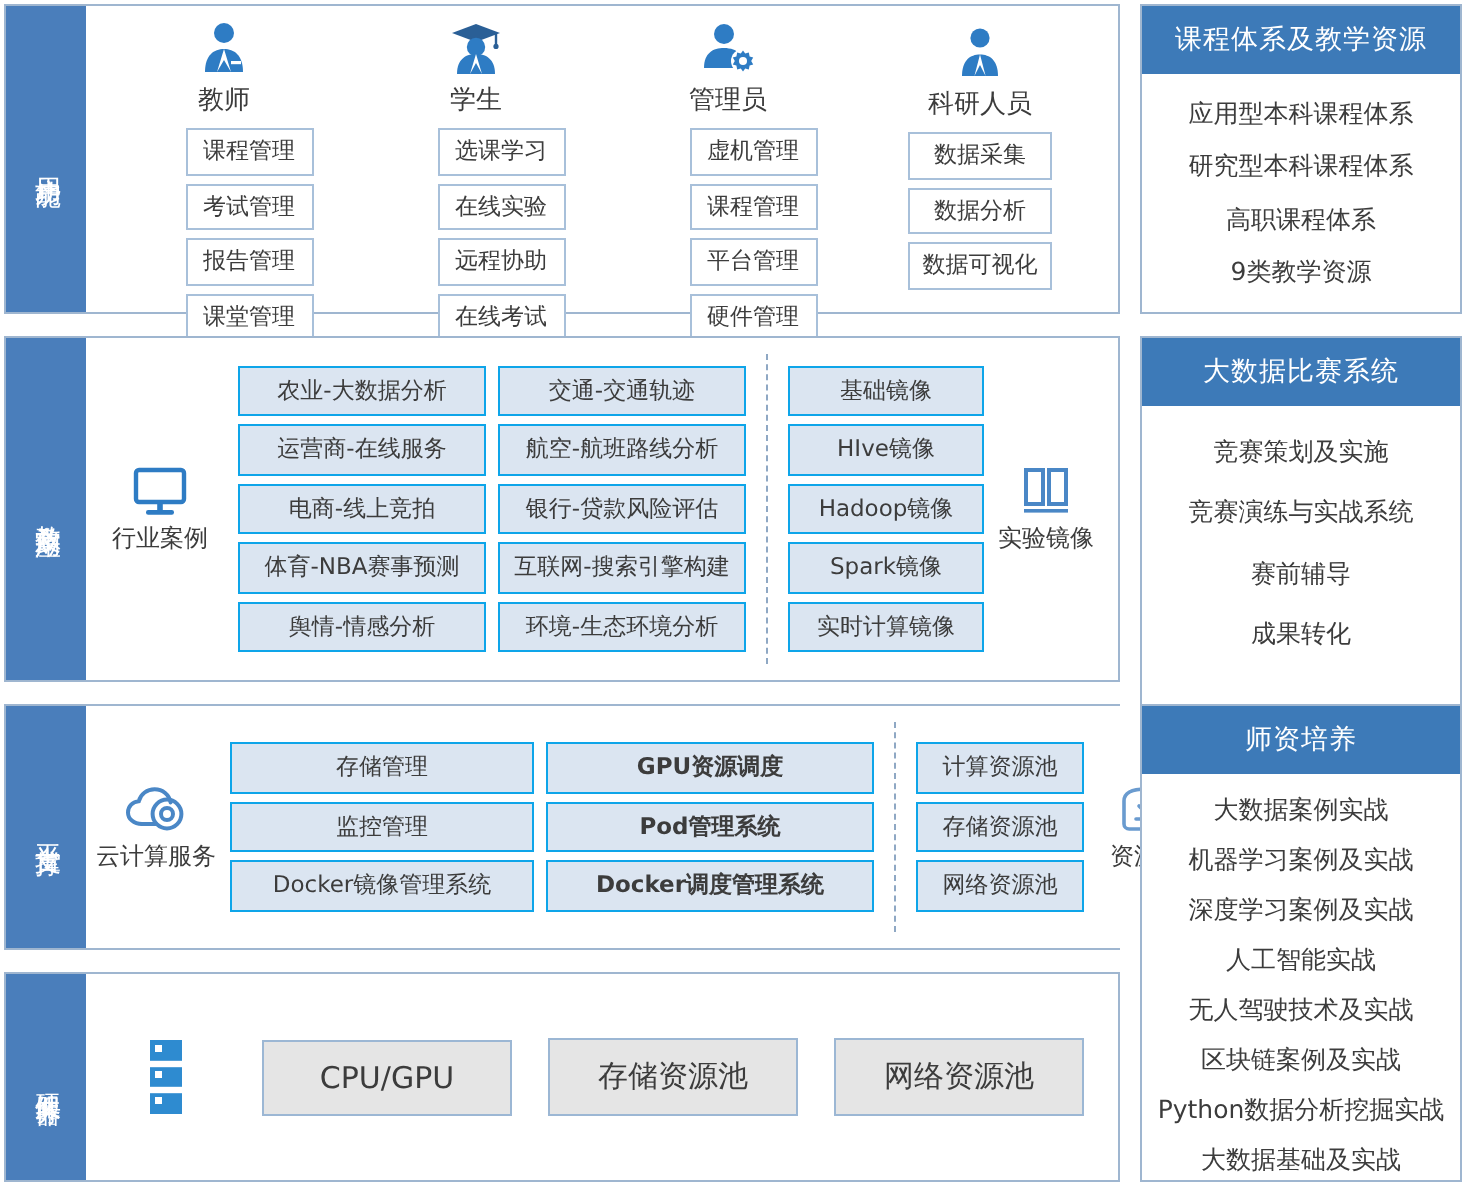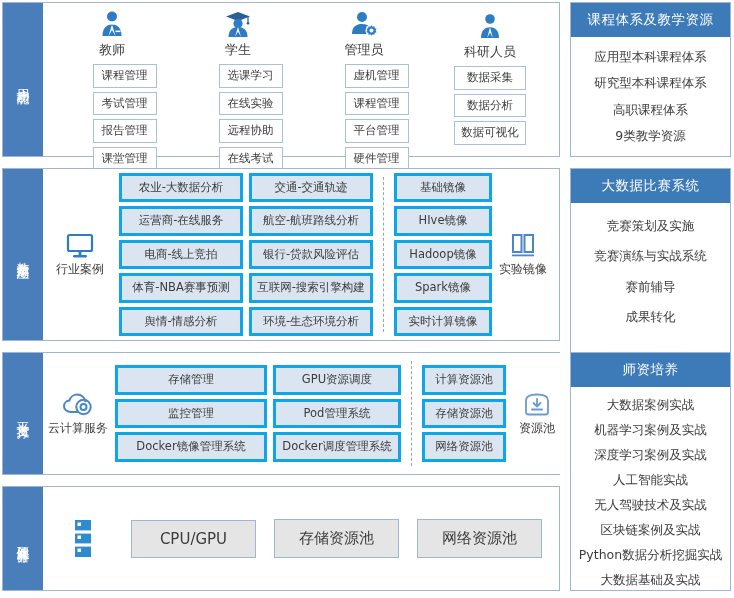--- a/index.html
+++ b/index.html
@@ -97,21 +97,21 @@
     line-height: 1;
     padding: 5px 6px;
     text-align: center;
     white-space: nowrap;
   }
   .role.two .chip-plain { width: 64px; margin-left: 25px; }
   .role.one .chip-plain { width: 72px; }
 
   
   .chip-fill {
-    border: 3px solid #0ea5e9;
+    border: 1px solid #0ea5e9;
     background: #dbe5f1;
     color: #3c3c3c;
     font-size: 11.5px;
     line-height: 1;
     padding: 6px 4px;
     text-align: center;
     white-space: nowrap;
   }
 
   
@@ -154,21 +154,21 @@
 
   
   .t3-wrap {
     display: flex;
     align-items: center;
     width: 100%;
     height: 100%;
     padding: 6px 4px;
   }
   .t3-colA { width: 152px; margin-left: 6px; }
-  .t3-colB { width: 128px; margin-left: 6px; }
+  .t3-colB { width: 164px; margin-left: 6px; font-weight: bold; }
   .t3-colC { width: 84px; border-radius: 21px; }
   .t3-wrap .chip-fill { padding: 6px 2px; }
 
   
   .t4-wrap {
     display: flex;
     align-items: center;
     width: 100%;
     height: 100%;
     padding: 6px 10px;

